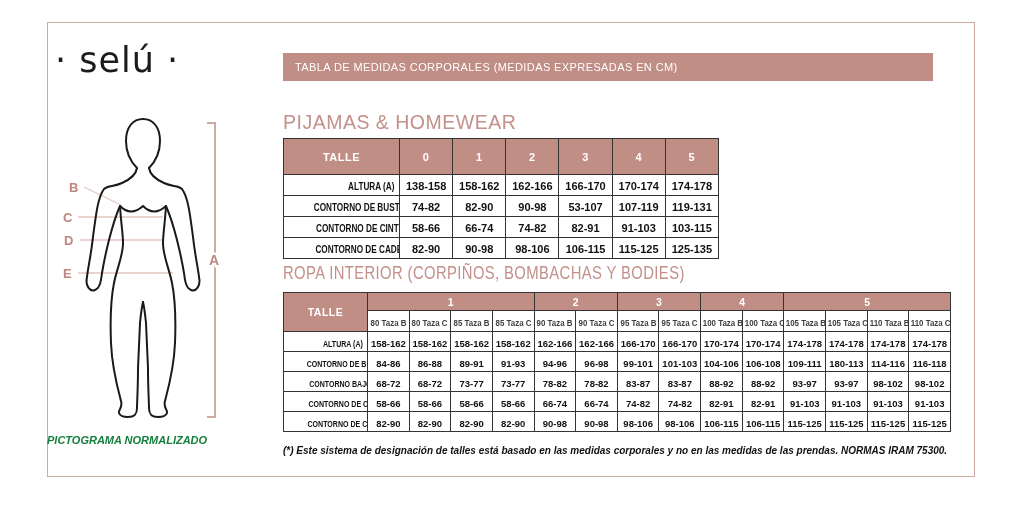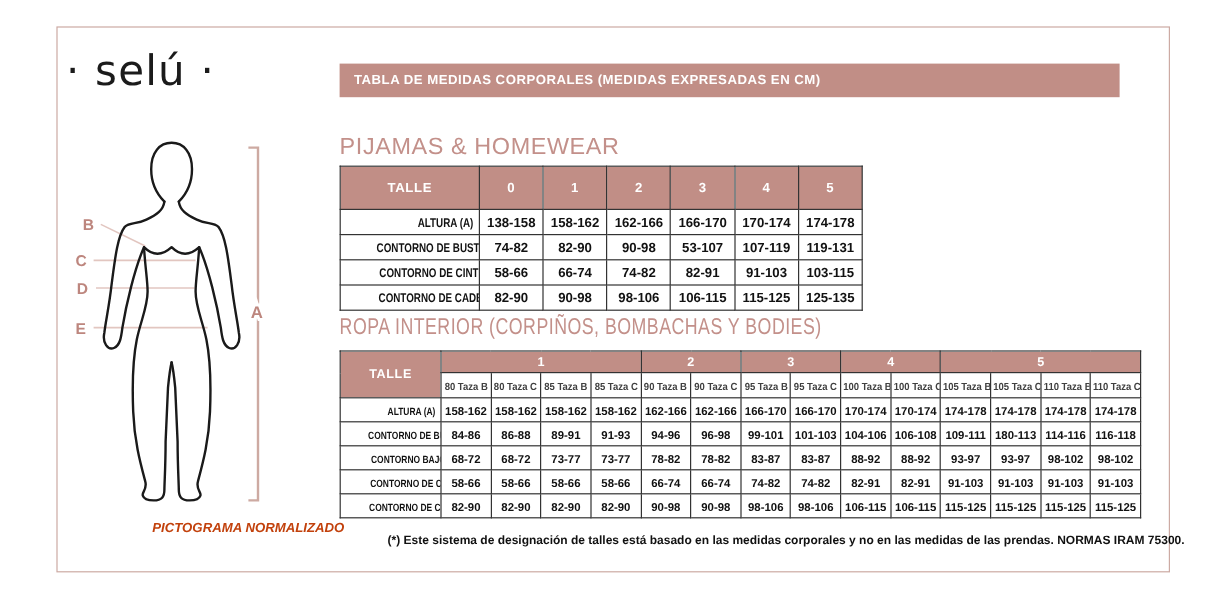--- a/index.html
+++ b/index.html
@@ -14,21 +14,21 @@
   }
   .logo{
     position:absolute;left:55px;top:40px;width:190px;text-align:left;
     font-family:"DejaVu Sans",sans-serif;font-size:35px;font-weight:500;
     color:#1b1b1b;letter-spacing:1px;
   }
   .titlebar{
     position:absolute;left:283px;top:53px;width:650px;height:28px;
     background:#c18e86;color:#ffffff;font-size:11px;letter-spacing:.4px;
     line-height:28px;padding-left:12px;box-sizing:border-box;
-    white-space:nowrap;font-weight:700;
+    white-space:nowrap;font-weight:400;
   }
   .section-h{
     position:absolute;left:283px;margin:0;color:#c3908a;font-weight:400;
     white-space:nowrap;
   }
   #h-pijamas{top:111px;font-size:19.5px;letter-spacing:.5px;}
   #h-ropa{top:262px;font-size:19px;letter-spacing:.5px;
     transform:scaleX(.78);transform-origin:left center;}
   table{border-collapse:collapse;table-layout:fixed;position:absolute;background:#fff;}
   th,td{border:1px solid #333;padding:0;text-align:center;vertical-align:middle;overflow:hidden;}
@@ -46,26 +46,26 @@
   .t2 th.corner{font-size:10.5px;letter-spacing:.5px;}
   .t2 th.group{height:17px;font-size:10.5px;}
   .t2 th.sub{height:20px;background:#fff;color:#404040;}
   .t2 th.sub .cv{font-size:8.6px;font-weight:700;transform:scaleX(.92);transform-origin:center;}
   .t2 td{height:19px;}
   .t2 td .cv{font-size:9.5px;font-weight:700;}
   .t2 .rowlabel{text-align:right;padding-right:4px;}
   .t2 .rowlabel .cv{font-size:8.8px;font-weight:700;transform:scaleX(.8);transform-origin:right center;}
   .footnote{
     position:absolute;left:283px;top:445px;width:668px;
-    font-size:10px;font-weight:700;color:#111;white-space:nowrap;margin-left:40px;
+    font-size:10px;font-style:italic;font-weight:700;color:#111;white-space:nowrap;
   }
   .footnote .norm{font-weight:900;}
   .pictogram{position:absolute;left:47px;top:98px;width:230px;height:340px;}
   .caption{
-    position:absolute;left:57px;top:434px;width:230px;text-align:right;color:#c2410c;
+    position:absolute;left:47px;top:434px;width:230px;text-align:left;color:#15803d;
   }
   .caption .l1{font-size:11px;font-weight:700;font-style:italic;}
   .caption .l2{font-size:10.5px;font-weight:700;}
 </style>
 </head>
 <body>
 
 <div class="frame"></div>
 
 <div class="logo">· selú ·</div>

